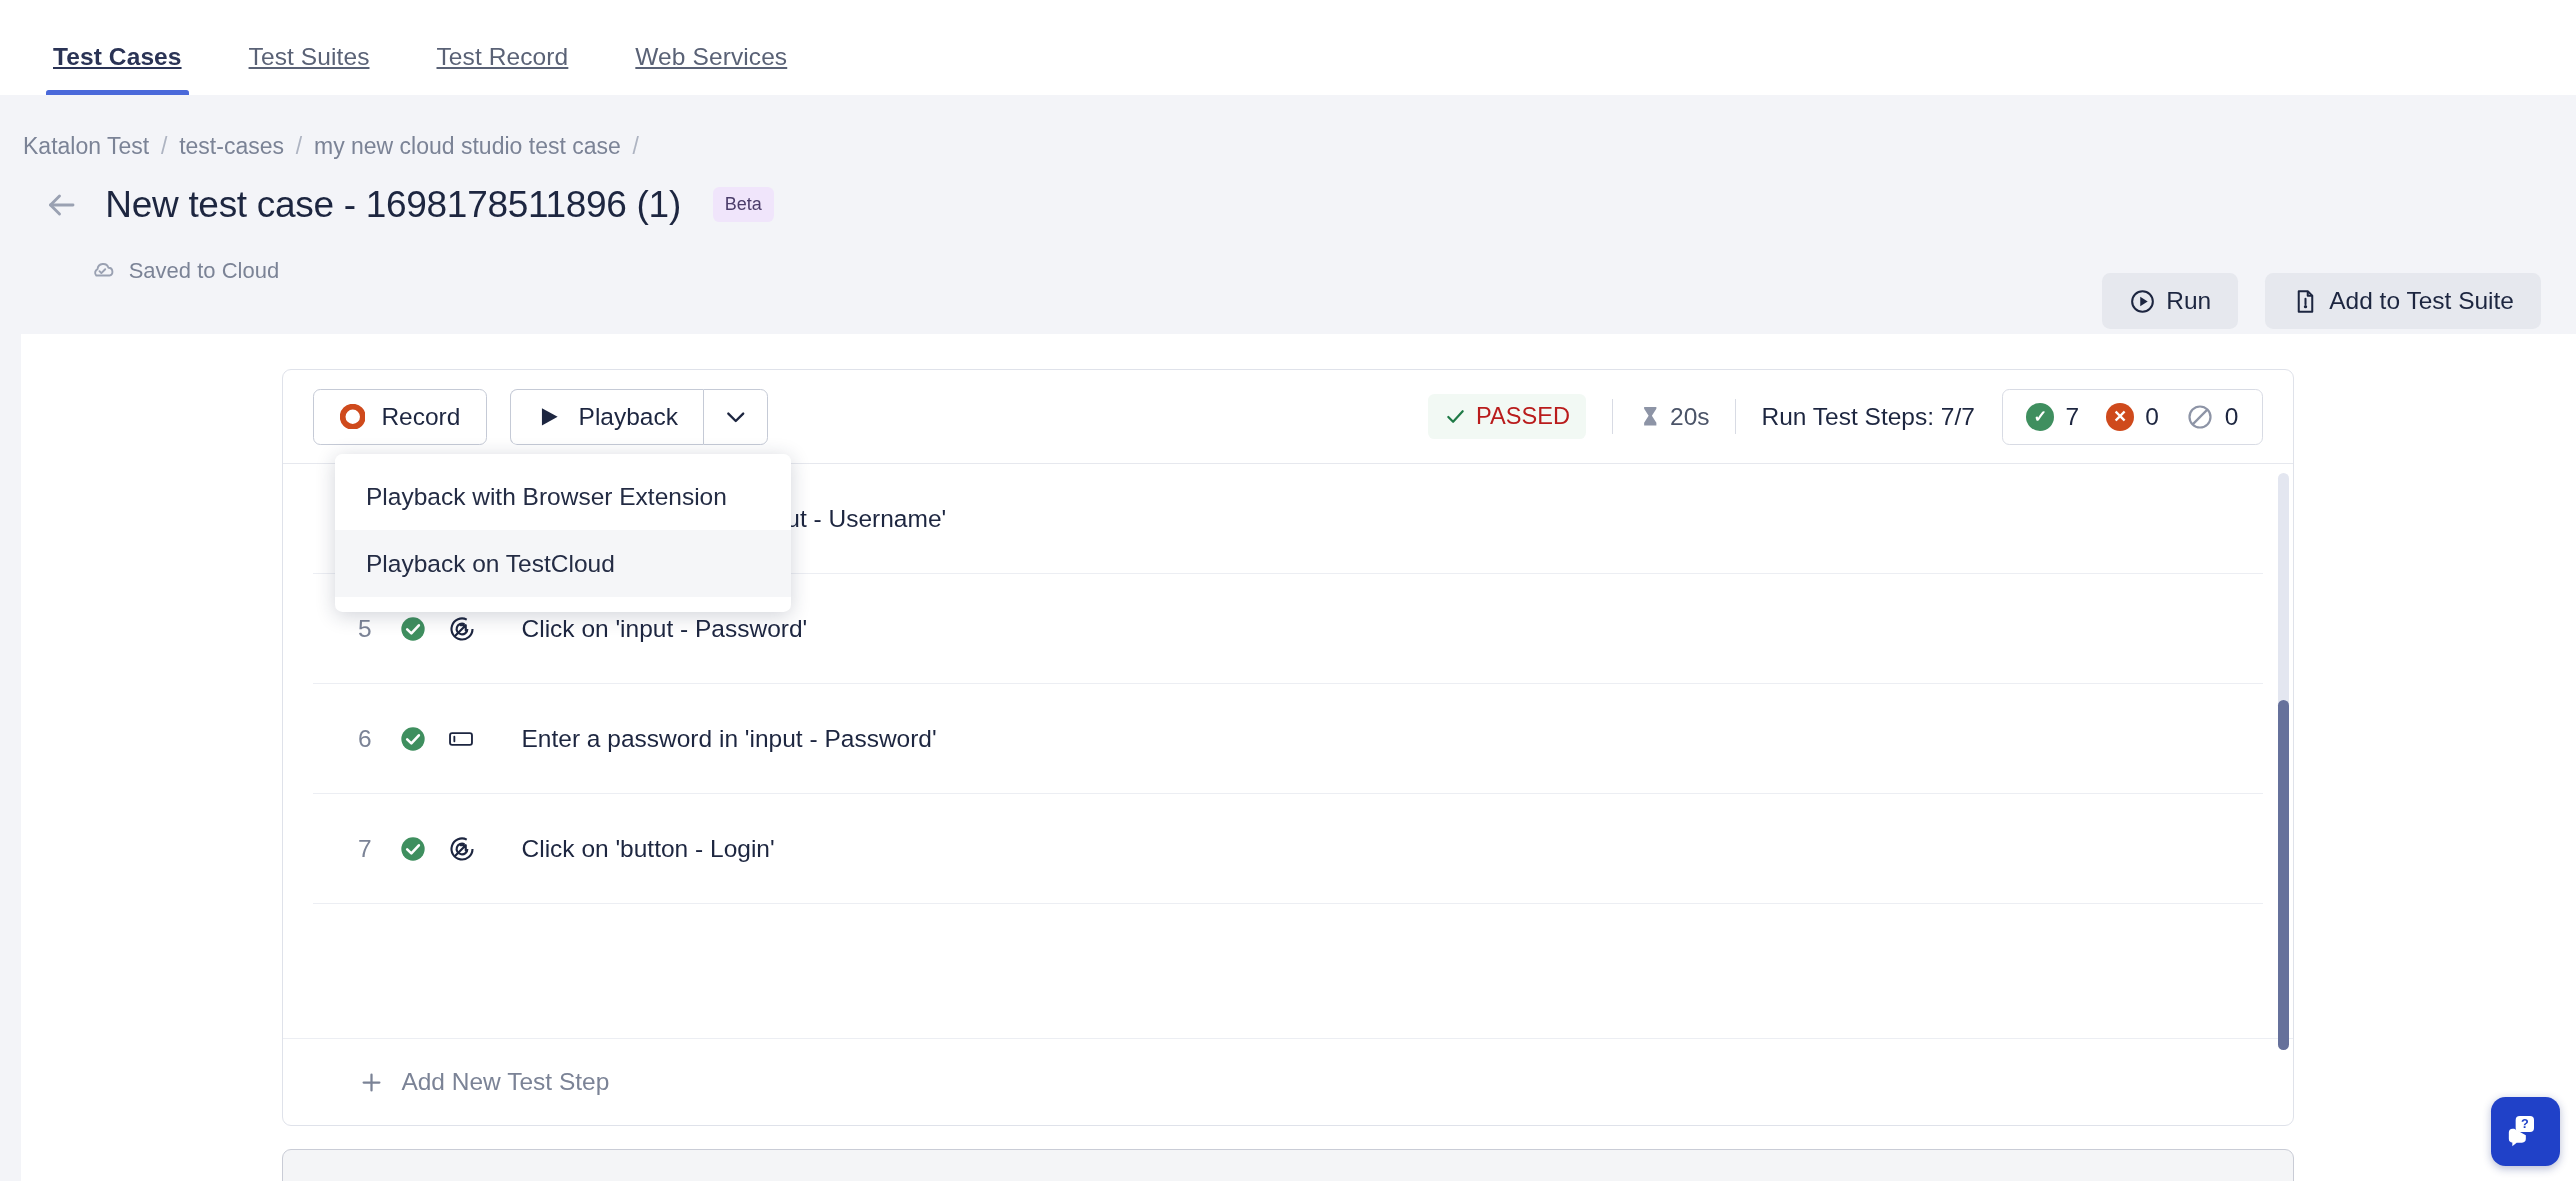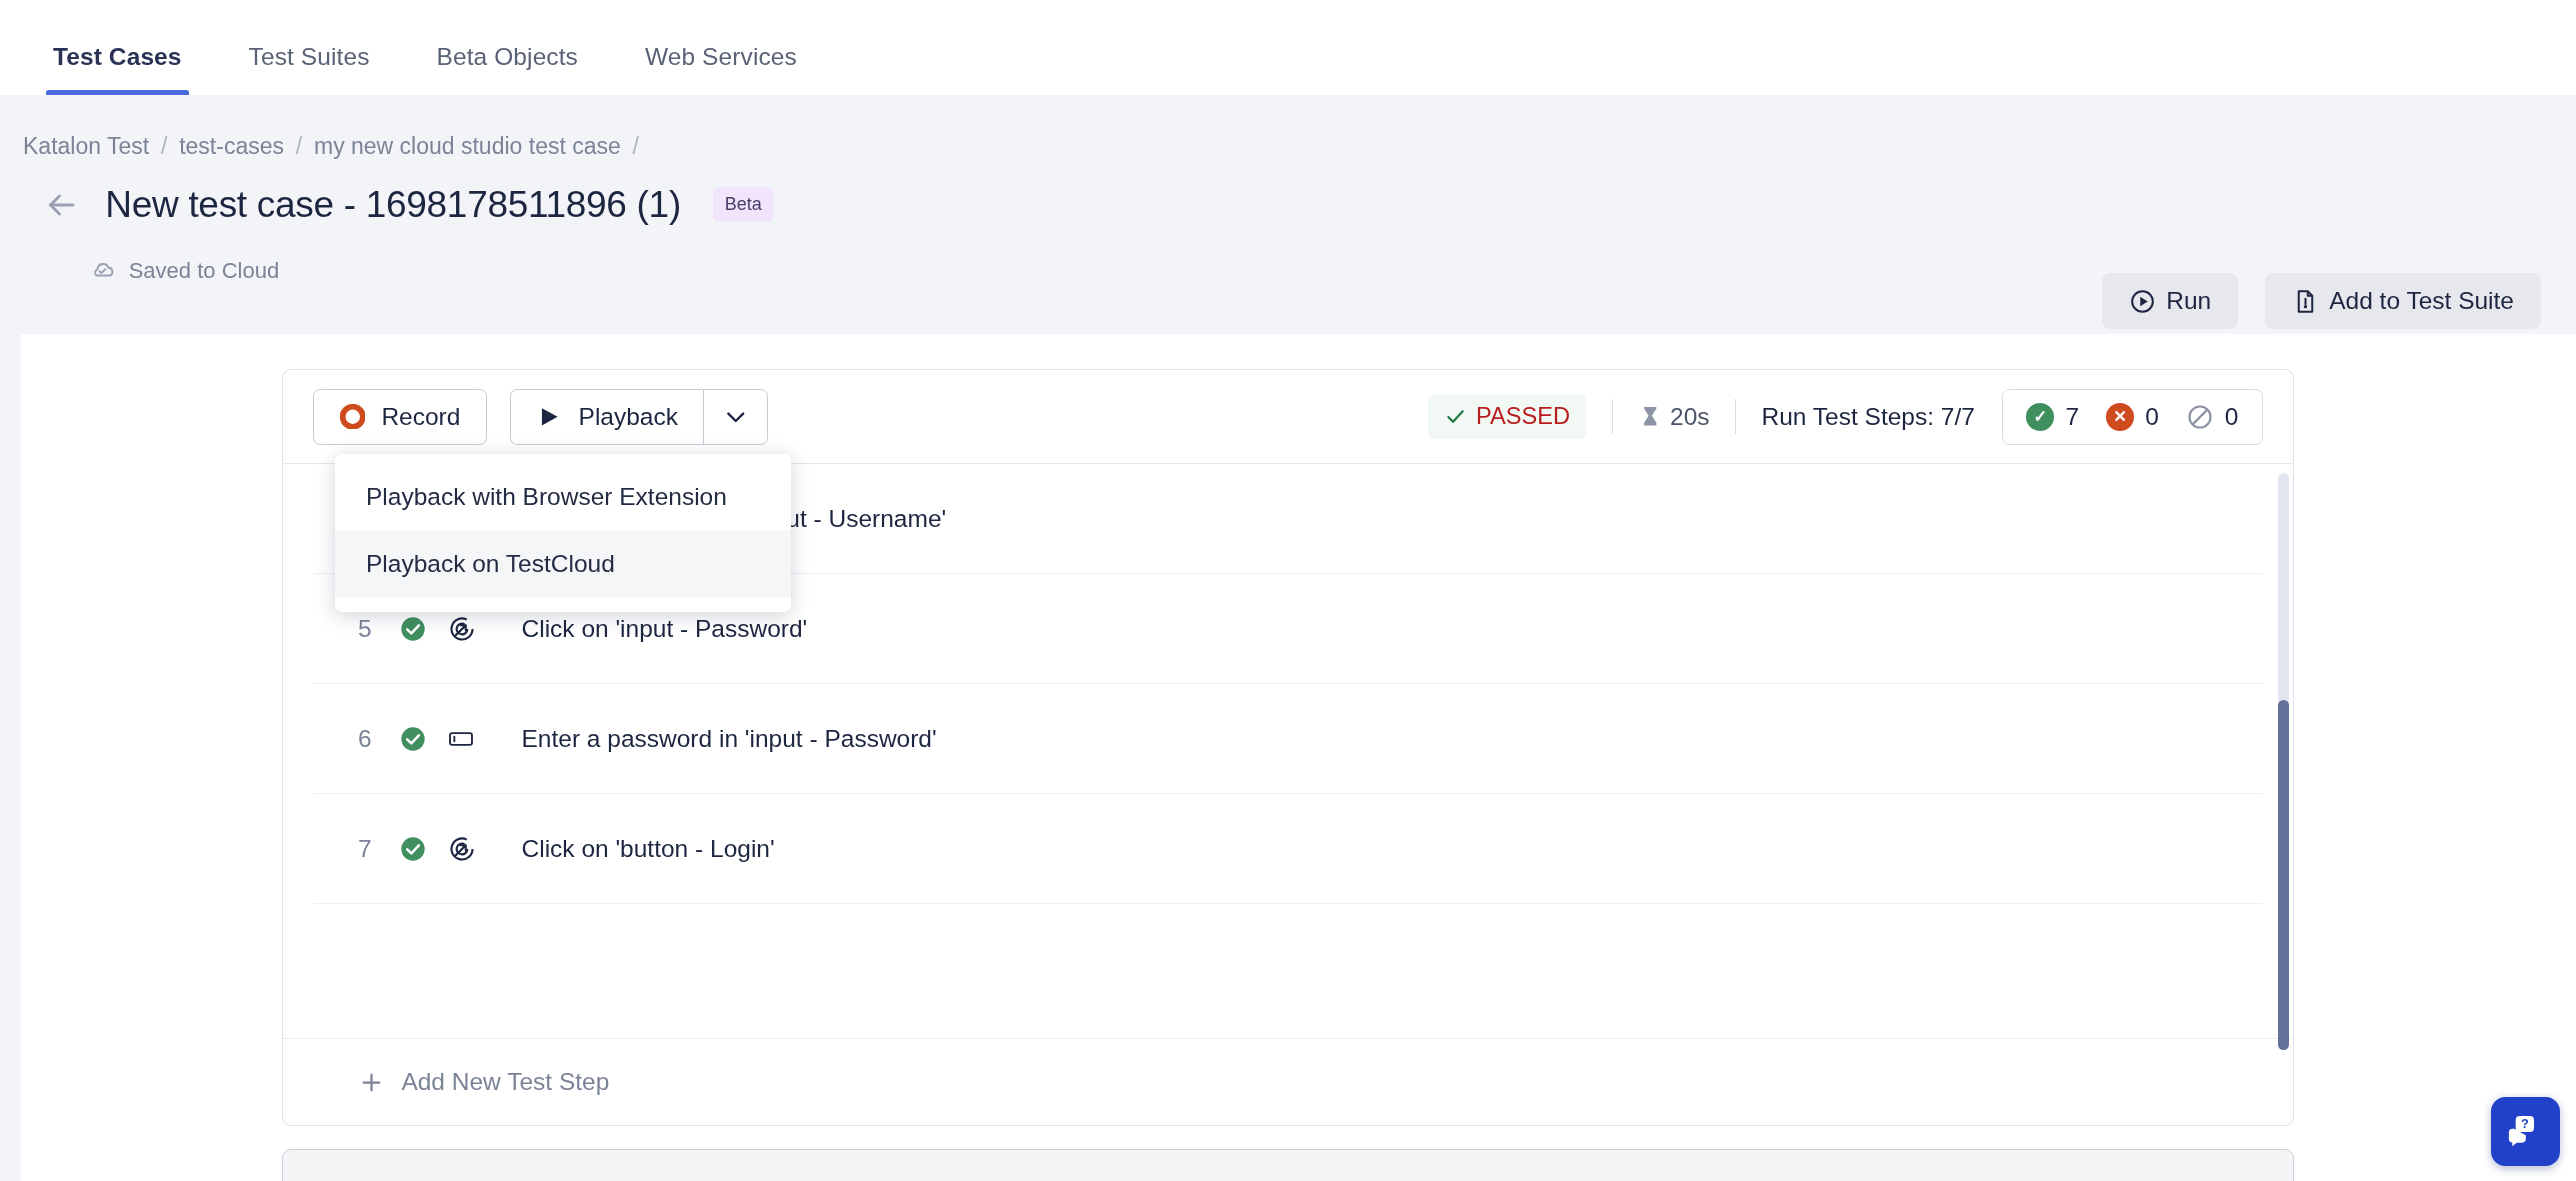--- a/index.html
+++ b/index.html
@@ -16,20 +16,21 @@
     background: #ffffff;
     display: flex; align-items: flex-end;
     padding-left: 53px;
   }
   .tab {
     position: relative;
     font-size: 24.5px; color: #5a6276;
     padding: 0 0 23.6px 0; margin-right: 67px;
     cursor: pointer; white-space: nowrap;
     letter-spacing: 0.1px;
+    text-decoration: underline;
   }
   .tab.active { color: #2a3355; font-weight: 700; }
   .tab.active::after {
     content: ""; position: absolute; left: -7.3px; right: -7.3px; bottom: 0;
     height: 5.5px; background: #4a69da; border-radius: 2.7px 2.7px 0 0;
   }
 
   
   .pagehead {
     position: absolute; left: 0; top: 95px; width: 2576px; height: 240px;
@@ -209,21 +210,21 @@
 <body>
 
 <div class="tabbar">
   <div class="tab active">
     <span>Test Cases</span>
   </div>
   <div class="tab">
     <span>Test Suites</span>
   </div>
   <div class="tab">
-    <span>Beta Objects</span>
+    <span>Test Record</span>
   </div>
   <div class="tab">
     <span>Web Services</span>
   </div>
 </div>
 
 <div class="pagehead">
 
   <div class="breadcrumb">
     <span class="crumb">Katalon Test</span>

